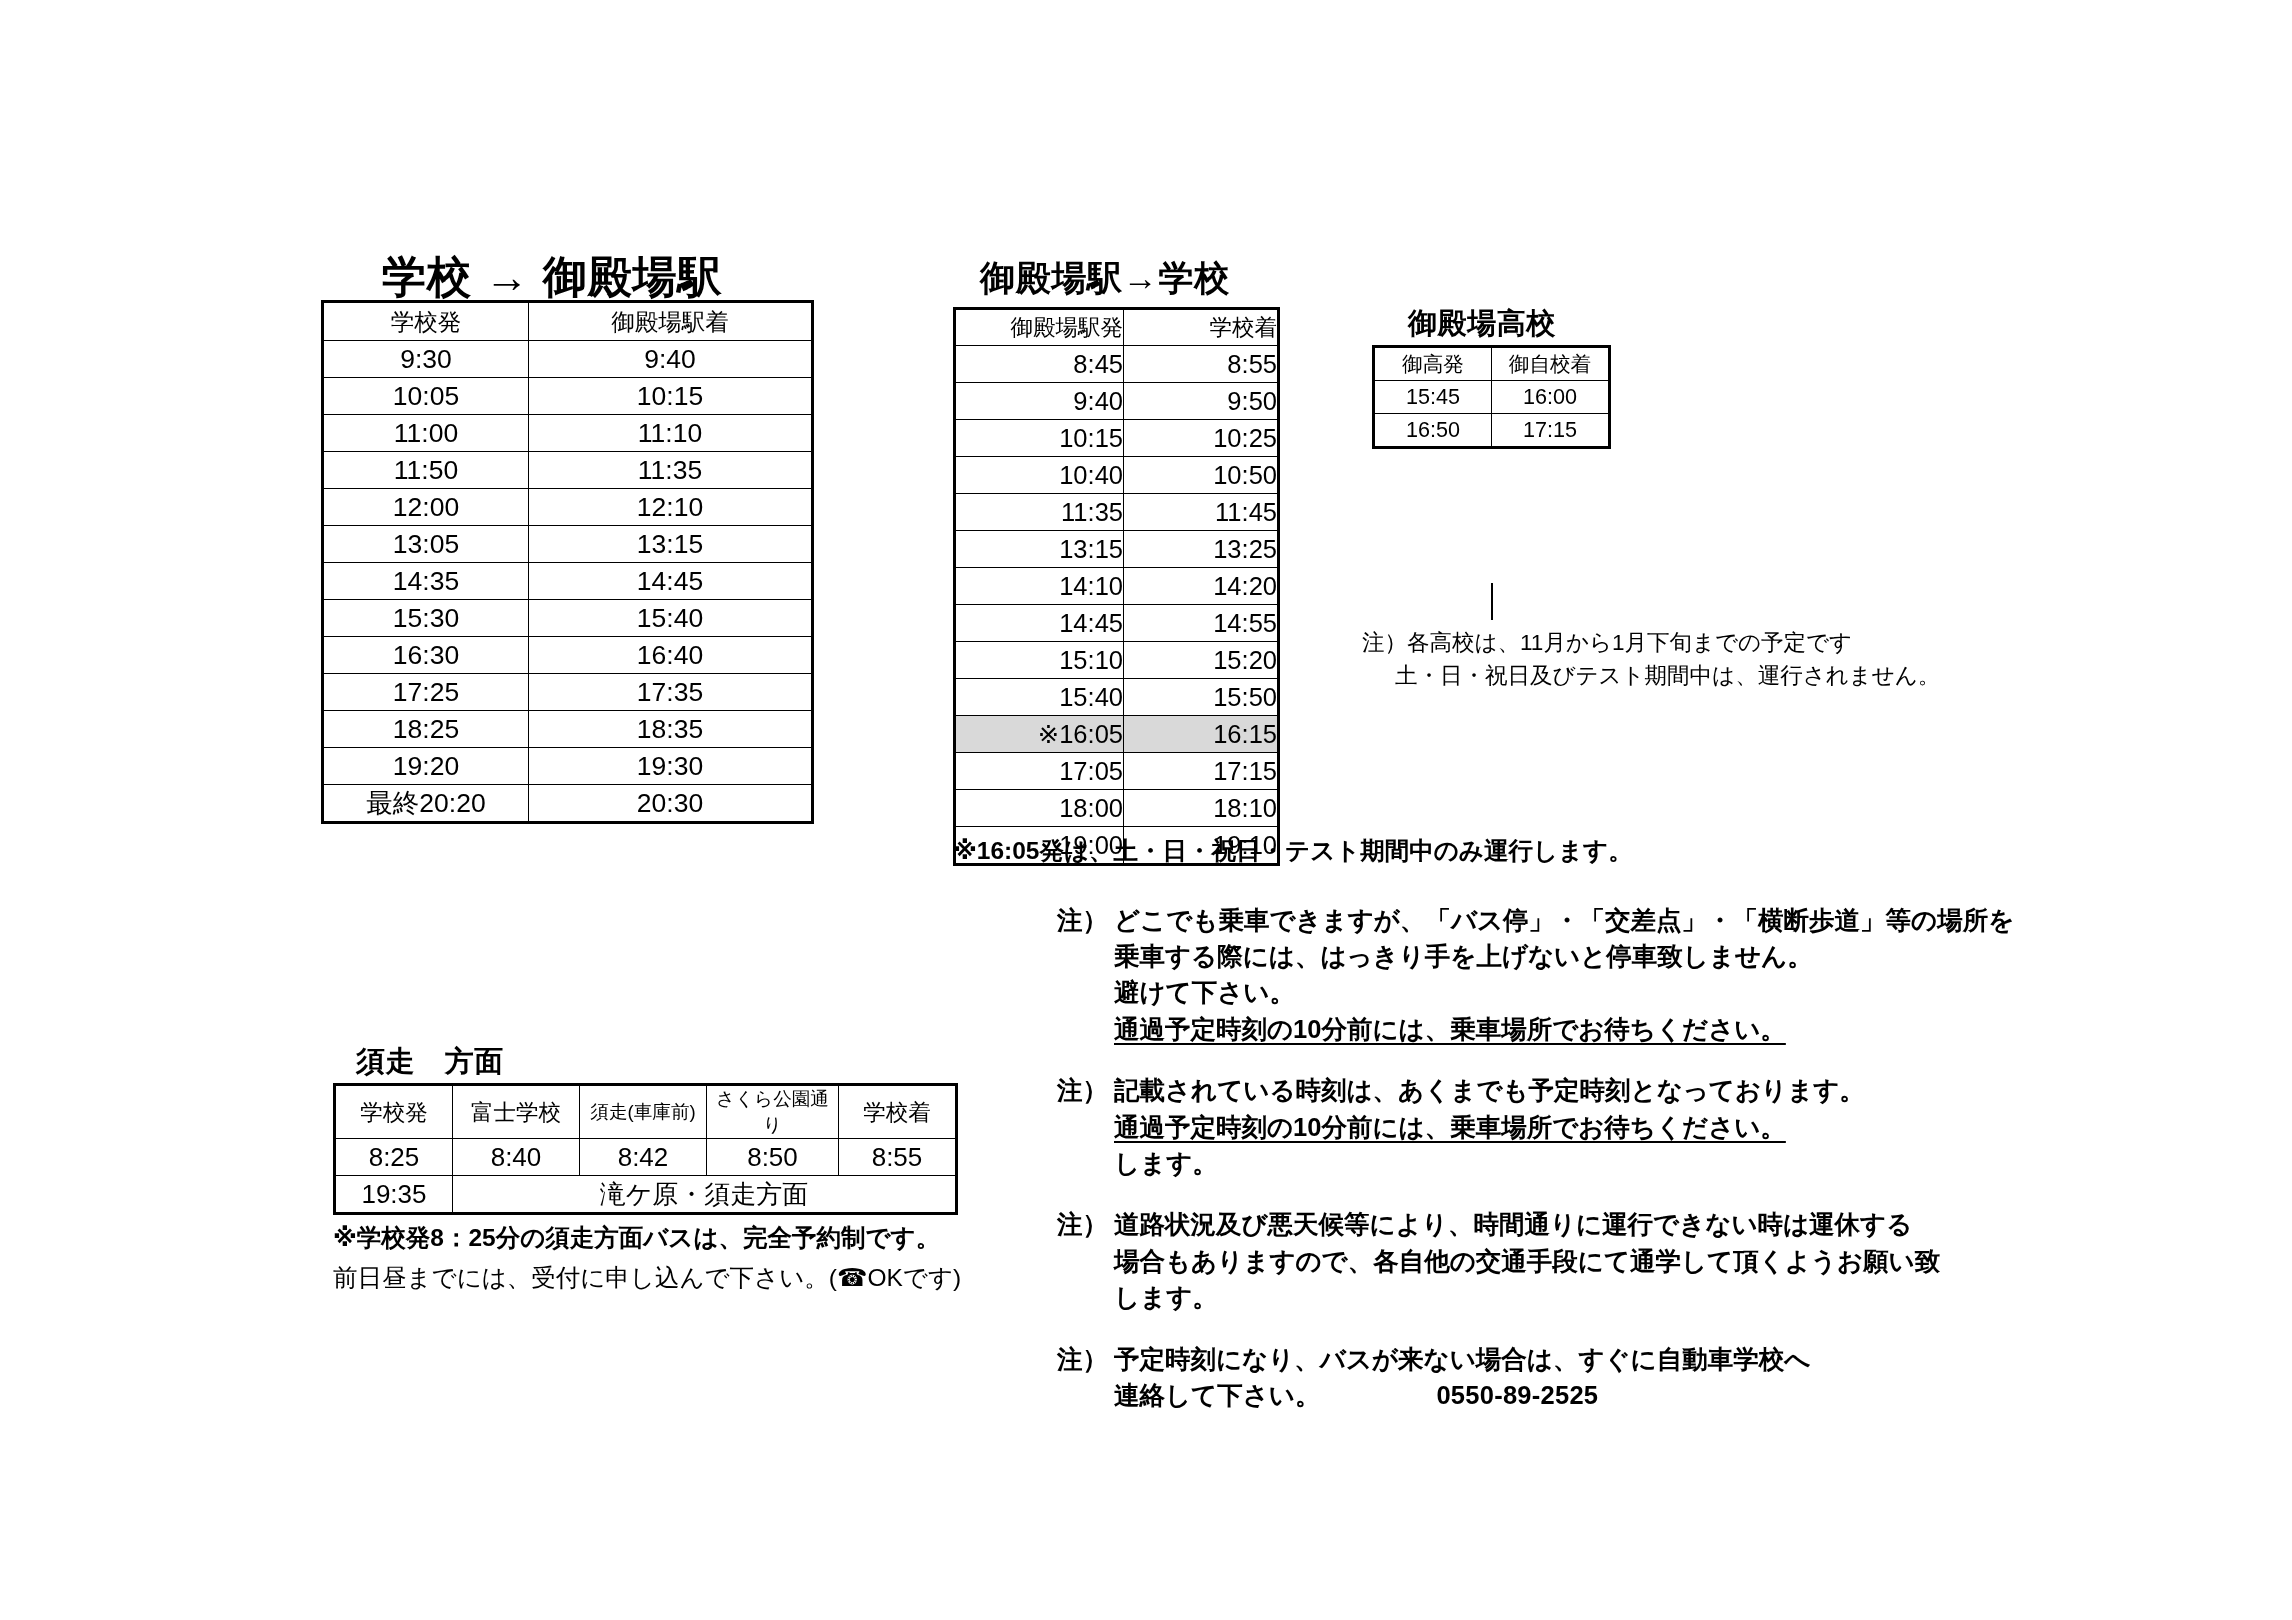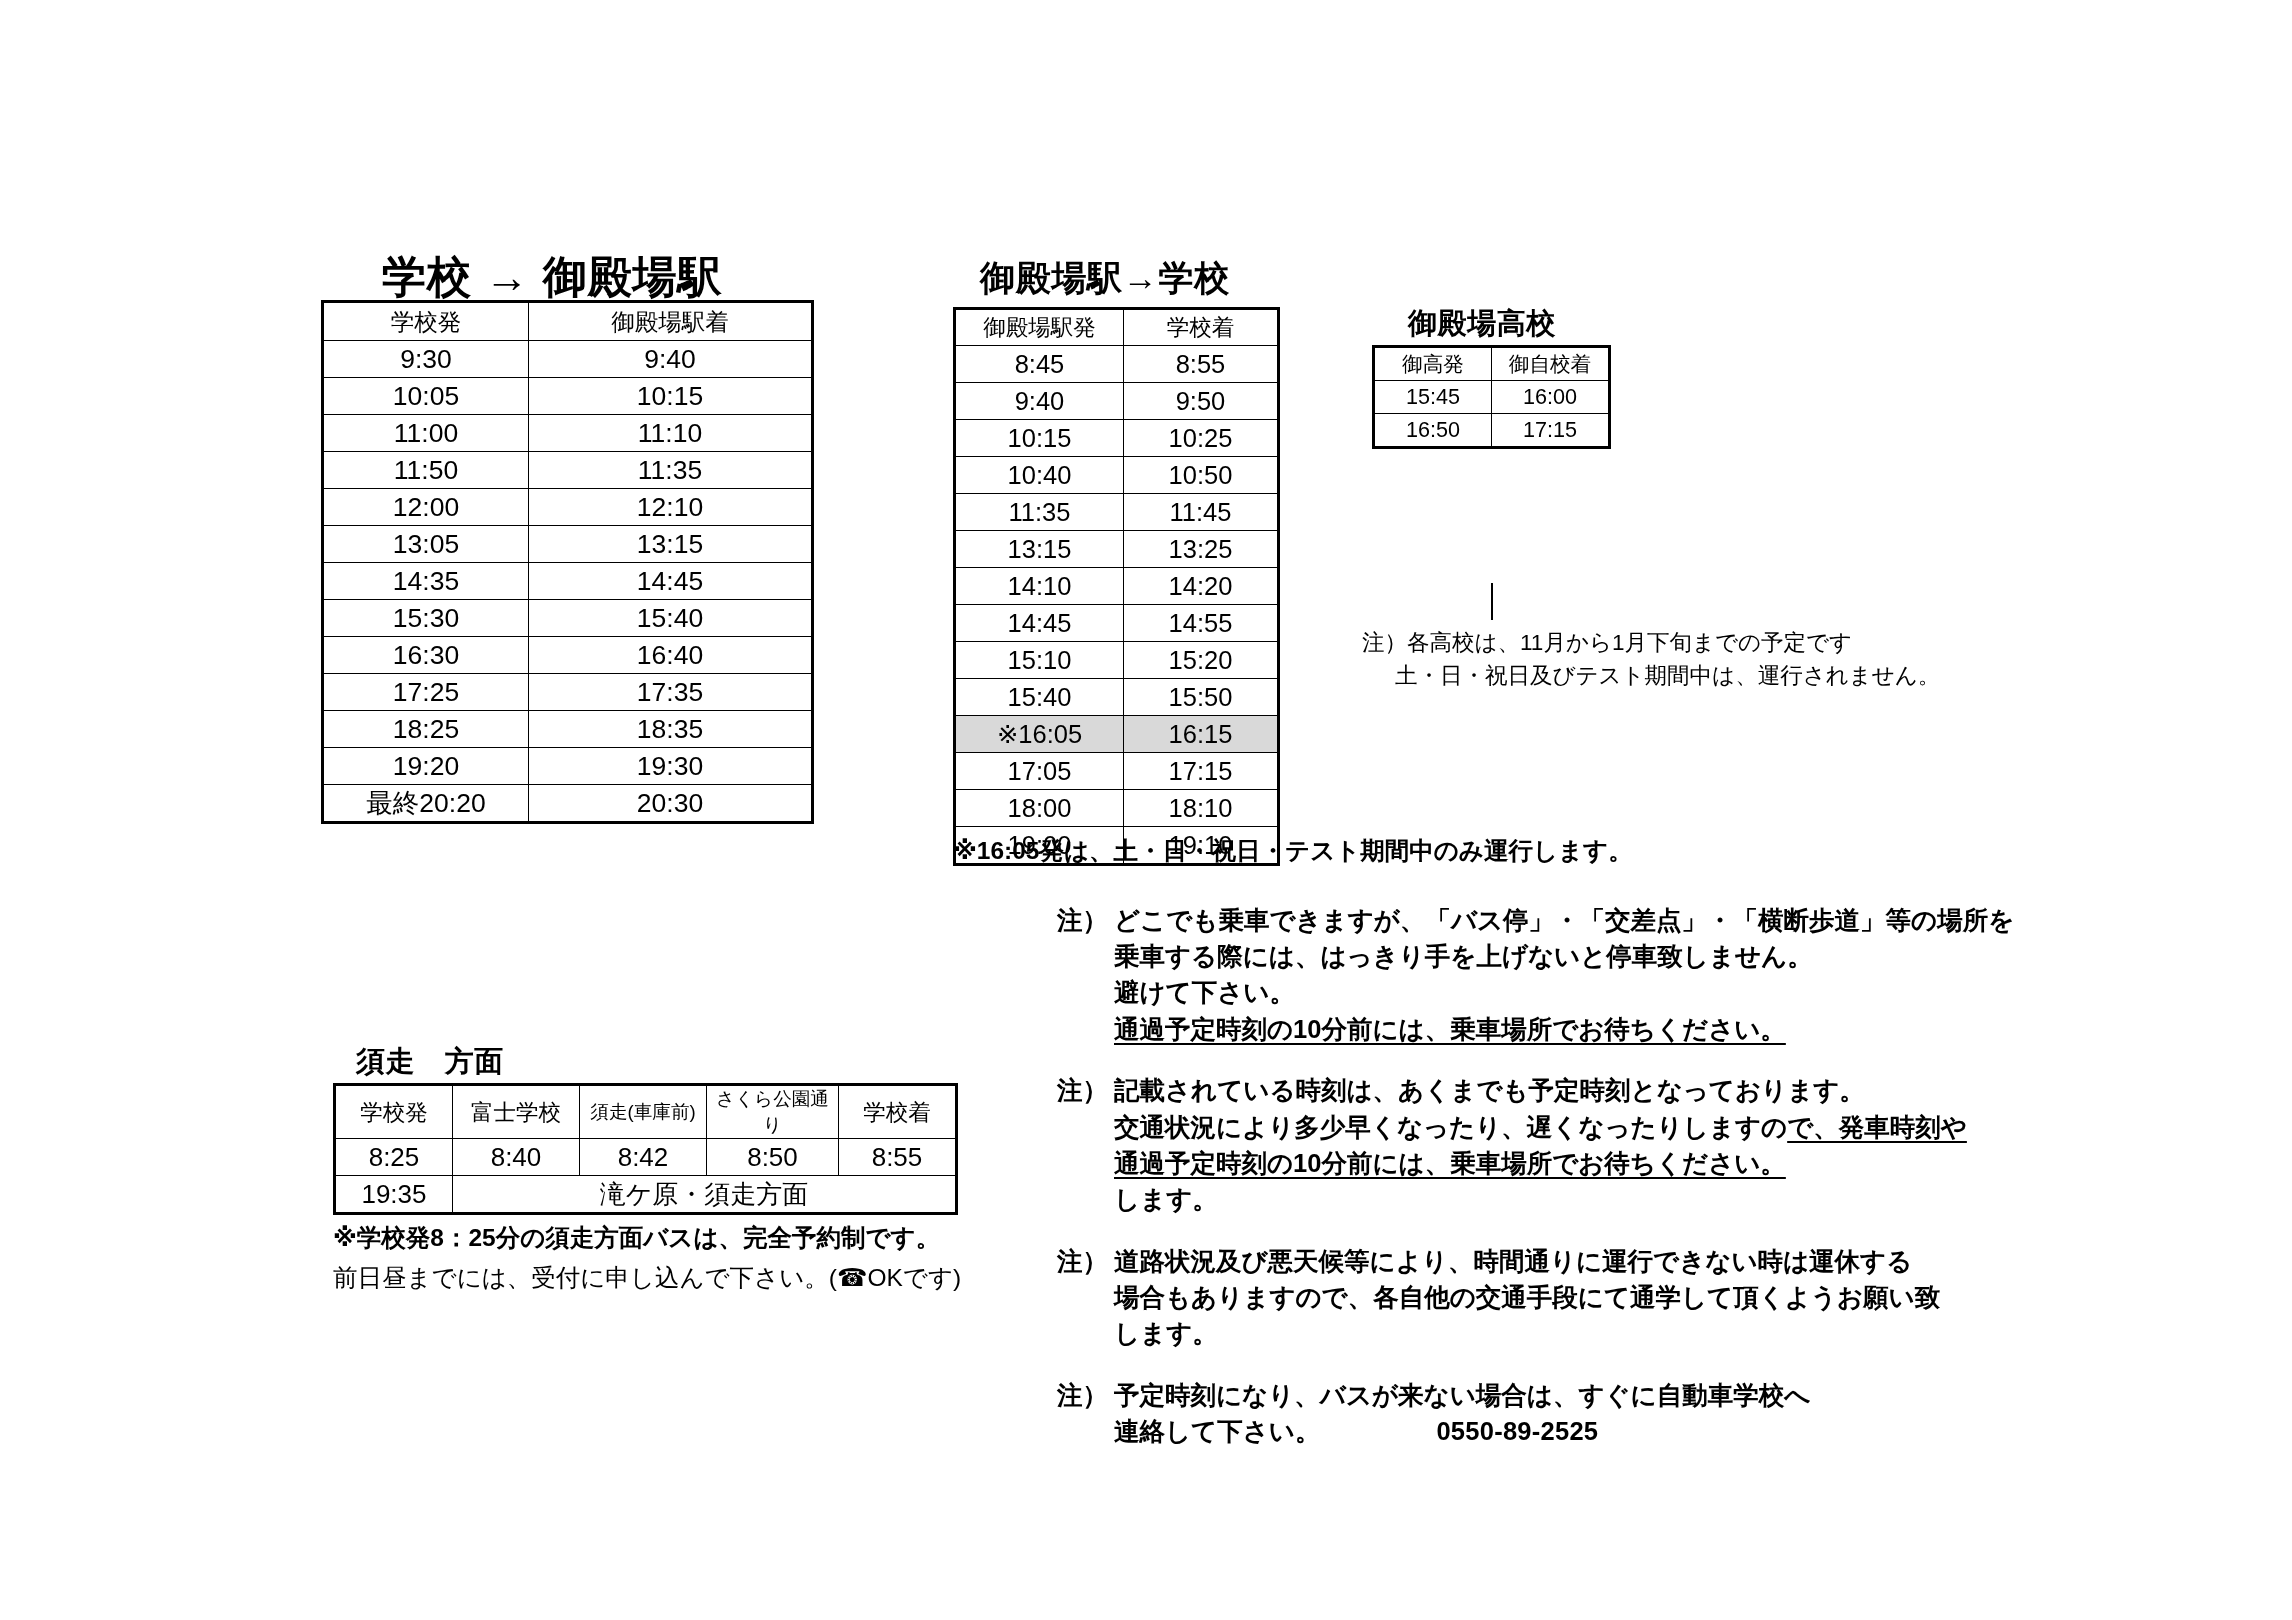--- a/index.html
+++ b/index.html
@@ -53,21 +53,21 @@
   #t1 col.c1 { width: 206px; }
   #t1 col.c2 { width: 284px; }
 
   
   #t2-wrap { left: 953px; top: 307px; }
   #t2-title {
     left: 980px; top: 255px;
     font-size: 35px;
   }
   #t2 { width: 323px; }
-  #t2 td, #t2 th { height: 36px; font-size: 25.5px; }
+  #t2 td, #t2 th { height: 36px; font-size: 25.5px; text-align: right; }
   #t2 .hdr { font-size: 22.5px; height: 35px; }
   #t2 col.c1 { width: 169px; }
   #t2 col.c2 { width: 155px; }
   #t2 tr.hl td { background: #d9d9d9; }
 
   #t2-note {
     left: 953px; top: 834px;
     font-size: 24.5px;
     font-weight: bold;
     white-space: nowrap;
@@ -391,21 +391,20 @@
         <span class="line">どこでも乗車できますが、「バス停」・「交差点」・「横断歩道」等の場所を</span>
         <span class="line">乗車する際には、はっきり手を上げないと停車致しません。</span>
         <span class="line">避けて下さい。</span>
         <span class="line u">通過予定時刻の10分前には、乗車場所でお待ちください。<span class="pad-after">&nbsp;</span></span>
       </div>
     </div>
     <div class="note">
       <span class="marker">注）</span>
       <div class="body">
         <span class="line">記載されている時刻は、あくまでも予定時刻となっております。</span>
-        <span class="line">交通状況により多少早くなったり、遅くなったりしますの<span class="u-part">で、発車時刻や</span></span>
         <span class="line u">通過予定時刻の10分前には、乗車場所でお待ちください。<span class="pad-after">&nbsp;</span></span>
         <span class="line">します。</span>
       </div>
     </div>
     <div class="note">
       <span class="marker">注）</span>
       <div class="body">
         <span class="line">道路状況及び悪天候等により、時間通りに運行できない時は運休する</span>
         <span class="line">場合もありますので、各自他の交通手段にて通学して頂くようお願い致</span>
         <span class="line">します。</span>

